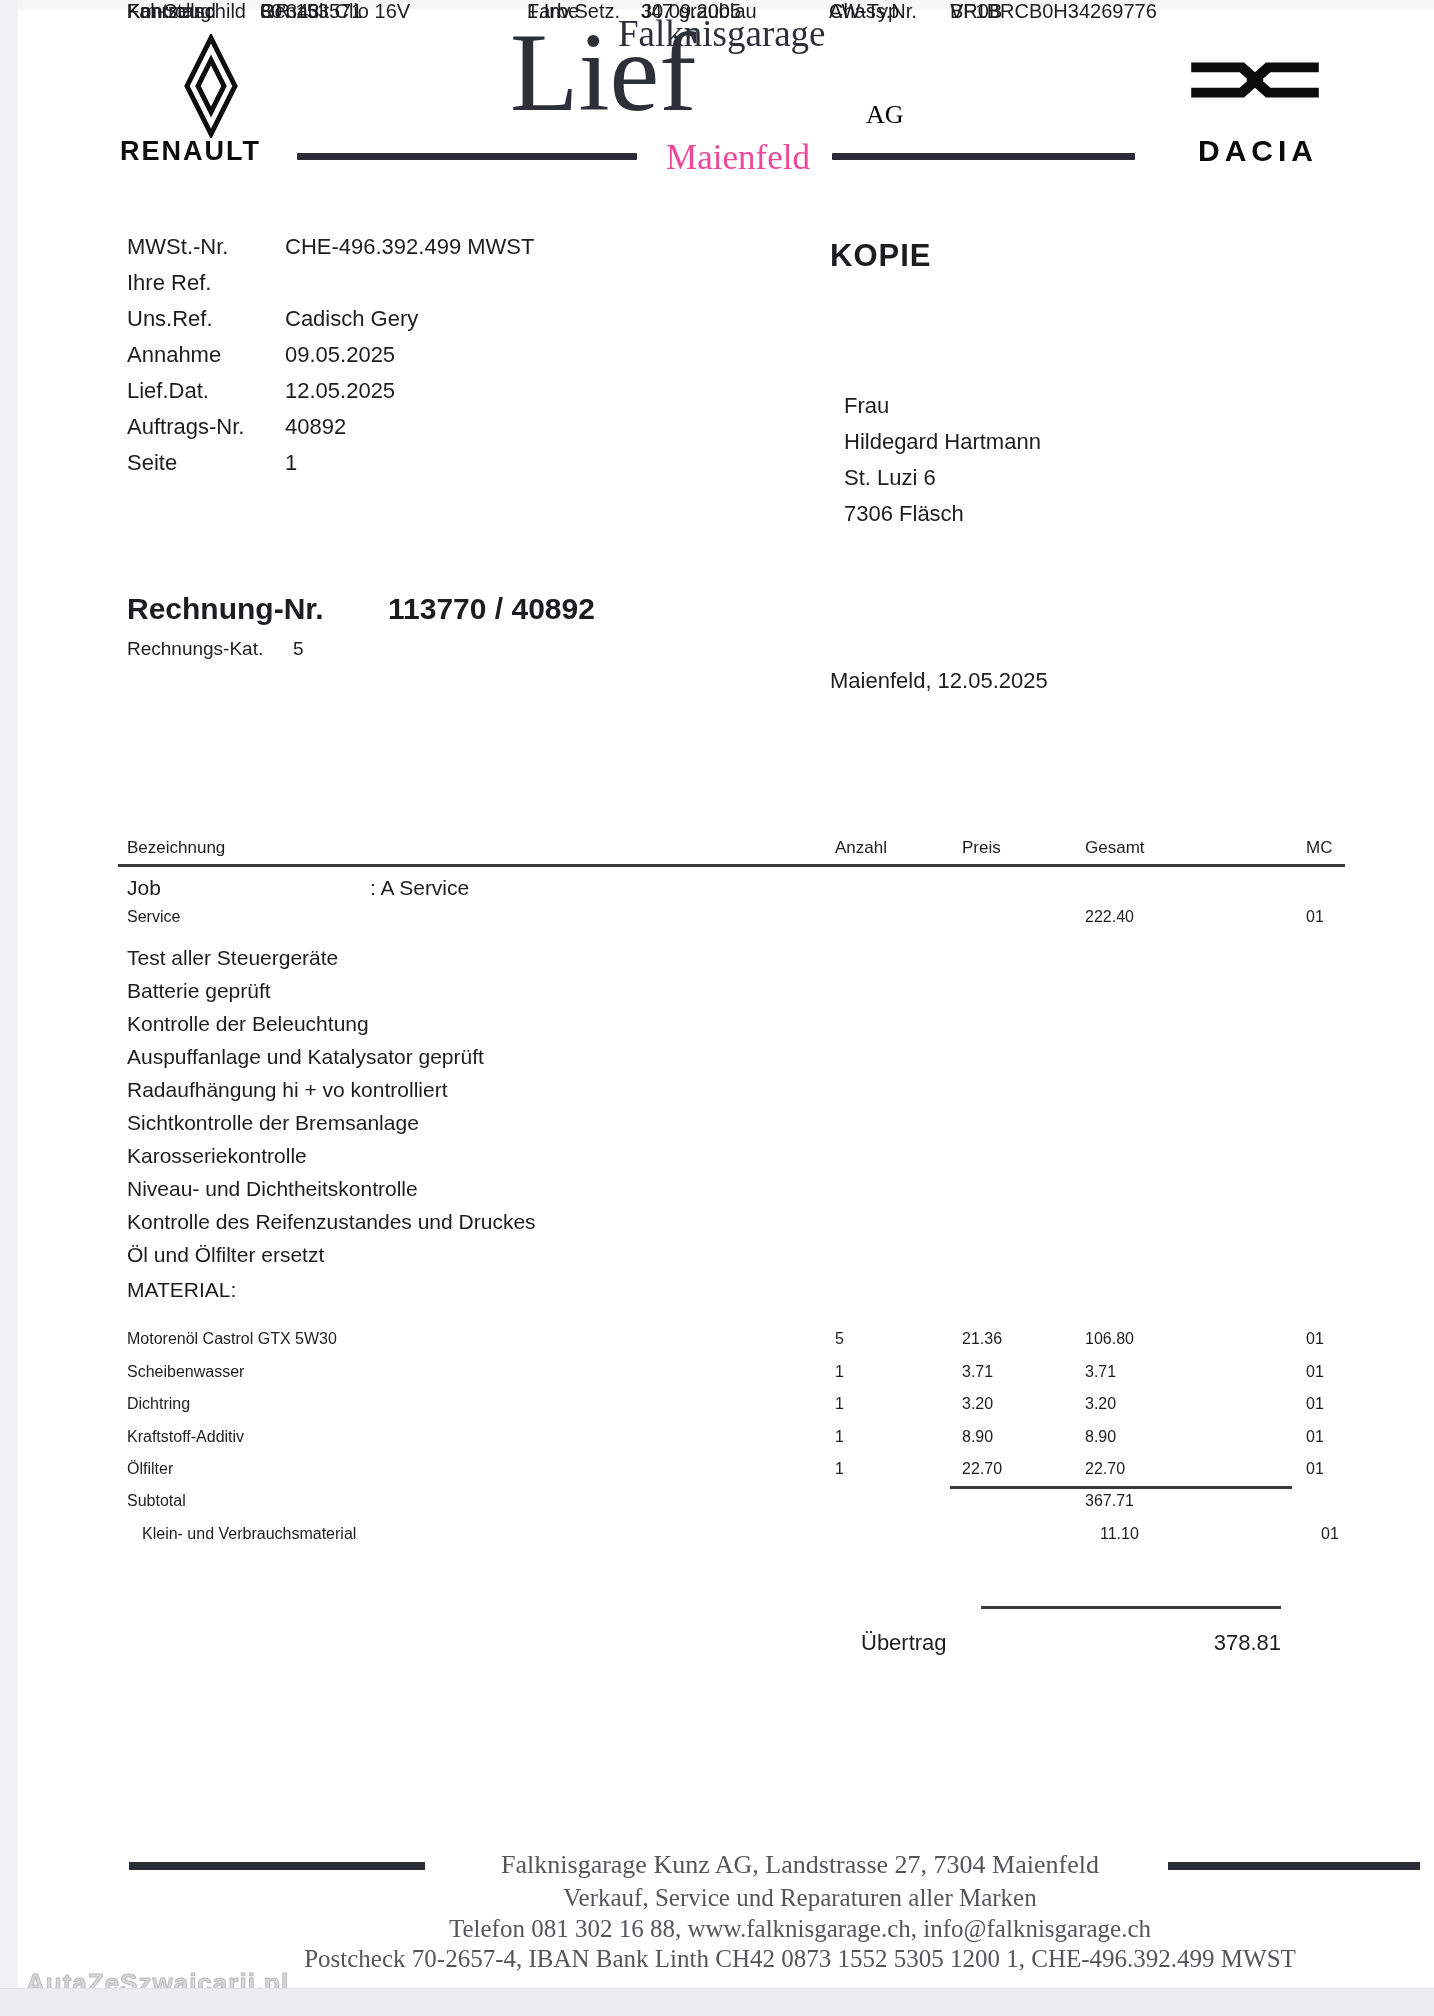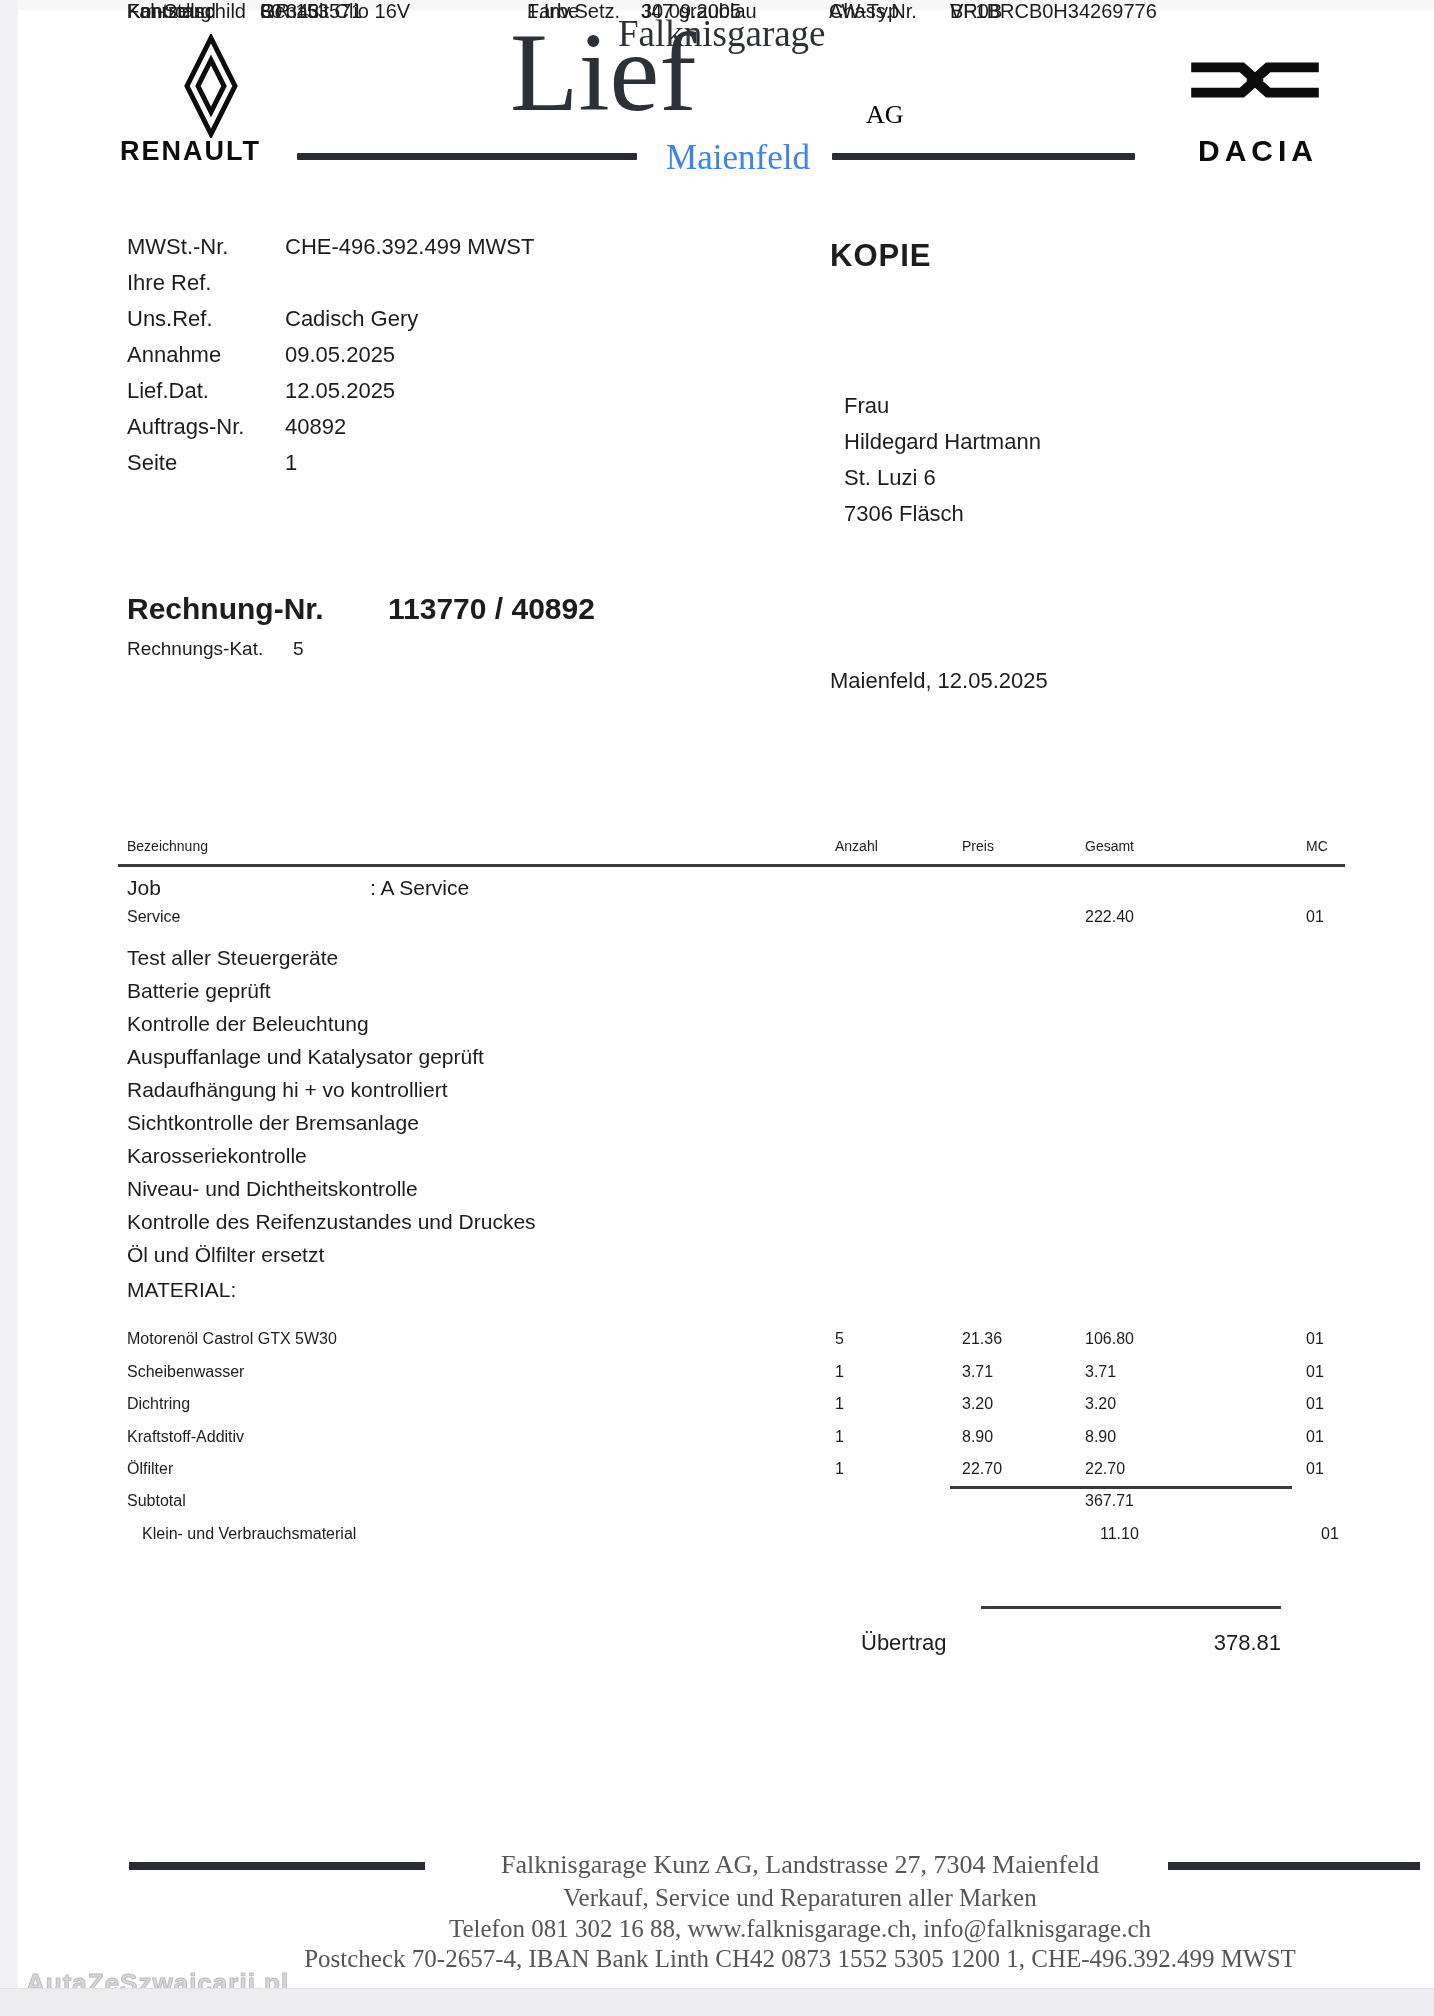--- a/index.html
+++ b/index.html
@@ -17,21 +17,21 @@
 
   
   .renault-logo { left:183px; top:34px; }
   .renault-word { left:120px; top:136px; width:180px; font-size:27px; font-weight:bold; letter-spacing:2px; color:#0d0d0d; }
   .hbar { background:#2a2d35; height:7px; border-radius:1px; }
   .bar-left  { left:297px; top:153px; width:340px; }
   .bar-right { left:832px; top:153px; width:303px; }
   .kunz-top  { left:618px; top:12px;  font-family:"Liberation Serif", serif; font-size:37px; color:#2c3038; }
   .kunz-main { left:510px; top:14px;  font-family:"Liberation Serif", serif; font-size:112px; line-height:1.05; color:#2c3038; }
   .kunz-ag   { left:866px; top:100px; font-family:"Liberation Serif", serif; font-size:26px; color:#000000; }
-  .kunz-city { left:648px; top:138px; width:180px; text-align:center; font-family:"Liberation Serif", serif; font-size:35px; color:#3b82f6; }
+  .kunz-city { left:648px; top:138px; width:180px; text-align:center; font-family:"Liberation Serif", serif; font-size:35px; color:#ec4899; }
   .dacia-logo { left:1185px; top:58px; }
   .dacia-word { left:1178px; top:134px; width:160px; text-align:center; font-size:30px; font-weight:800; letter-spacing:5px; color:#0b0b0b; }
 
   
   .meta { left:127px; top:234px; display:grid; grid-template-columns:158px auto; grid-auto-rows:36px; font-size:22px; }
   .kopie { left:830px; top:238px; font-size:31px; font-weight:bold; letter-spacing:1px; }
   .recipient { left:830px; top:388px; font-size:22px; line-height:36px;margin-left:14px; }
 
   
   .inv-title { left:127px; top:592px; font-size:30px; font-weight:bold; }
@@ -46,21 +46,21 @@
   .veh .l1 { position:absolute; left:127px; }
   .veh .v1 { position:absolute; left:260px; }
   .veh .l2 { position:absolute; left:527px; }
   .veh .v2 { position:absolute; left:641px; }
   .veh .l3 { position:absolute; left:829px; }
   .veh .v3 { position:absolute; left:950px; }
   .veh-r1 { top:722px; } .veh-r2 { top:758px; } .veh-r3 { top:794px; }
   .veh-row { position:absolute; left:0; top:0; width:100%; }
 
   
-  .tbl { left:127px; top:838px; width:1218px; font-size:14px; }
+  .tbl { left:127px; top:838px; width:1218px; font-size:17px; }
   .trow { display:grid; grid-template-columns:708px 127px 123px 207px 53px; align-items:baseline; }
   .trow .qty, .trow .price, .trow .total { text-align:left; }
   .trow .qty { padding-right:27px; }
   .trow .mc { padding-left:14px; }
   .thead { height:26px; }
   .thead .qty { padding-right:8px; }
   .head-rule { position:absolute; left:118px; top:864px; width:1227px; height:3px; background:#3a3a3e; }
   .job-row { position:absolute; left:127px; top:876px; font-size:21px; }
   .job-row .lbl { display:inline-block; width:243px; }
   .svc-row { position:absolute; left:127px; top:908px; width:1218px; }

